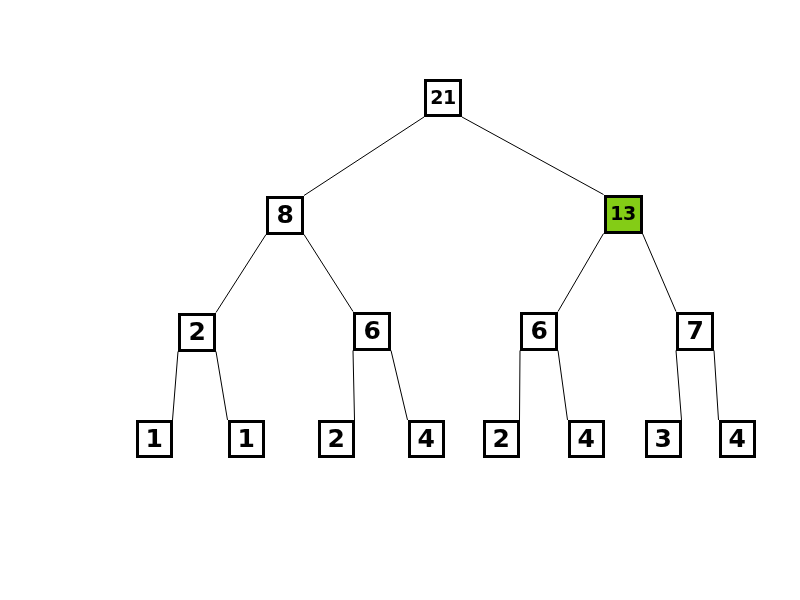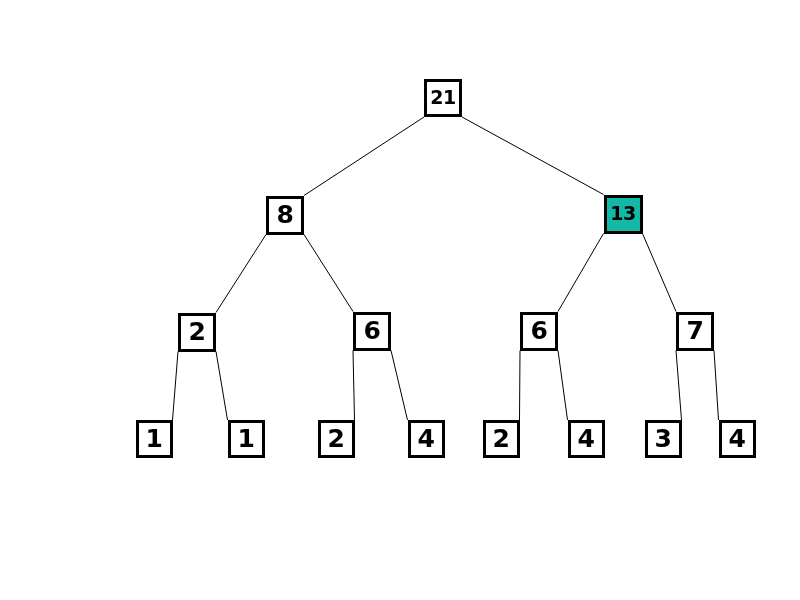--- a/index.html
+++ b/index.html
@@ -69,21 +69,21 @@
       <line x1="676" y1="350.5" x2="681.5" y2="420" stroke="#000000" stroke-width="1"></line>
       <line x1="714" y1="350.5" x2="718.5" y2="420" stroke="#000000" stroke-width="1"></line>
     </svg>
   <div id="node-layer">
       <div class="node size-2" style="left: 424px; top: 79px; width: 38px; height: 38px; border-color: rgb(0, 0, 0); background: rgb(255, 255, 255);">
         <span class="node-label">21</span>
       </div>
       <div class="node size-1" style="left: 266px; top: 195.5px; width: 38px; height: 39px; border-color: rgb(0, 0, 0); background: rgb(255, 255, 255);">
         <span class="node-label">8</span>
       </div>
-      <div class="node size-2" style="left: 603.5px; top: 194.5px; width: 39px; height: 39px; border-color: rgb(0, 0, 0); background: #14b8a6;">
+      <div class="node size-2" style="left: 603.5px; top: 194.5px; width: 39px; height: 39px; border-color: rgb(0, 0, 0); background: #84cc16;">
         <span class="node-label">13</span>
       </div>
       <div class="node size-1" style="left: 178px; top: 312.5px; width: 38px; height: 39px; border-color: rgb(0, 0, 0); background: rgb(255, 255, 255);">
         <span class="node-label">2</span>
       </div>
       <div class="node size-1" style="left: 353px; top: 311.5px; width: 38px; height: 39px; border-color: rgb(0, 0, 0); background: rgb(255, 255, 255);">
         <span class="node-label">6</span>
       </div>
       <div class="node size-1" style="left: 520px; top: 311.5px; width: 38px; height: 39px; border-color: rgb(0, 0, 0); background: rgb(255, 255, 255);">
         <span class="node-label">6</span>

